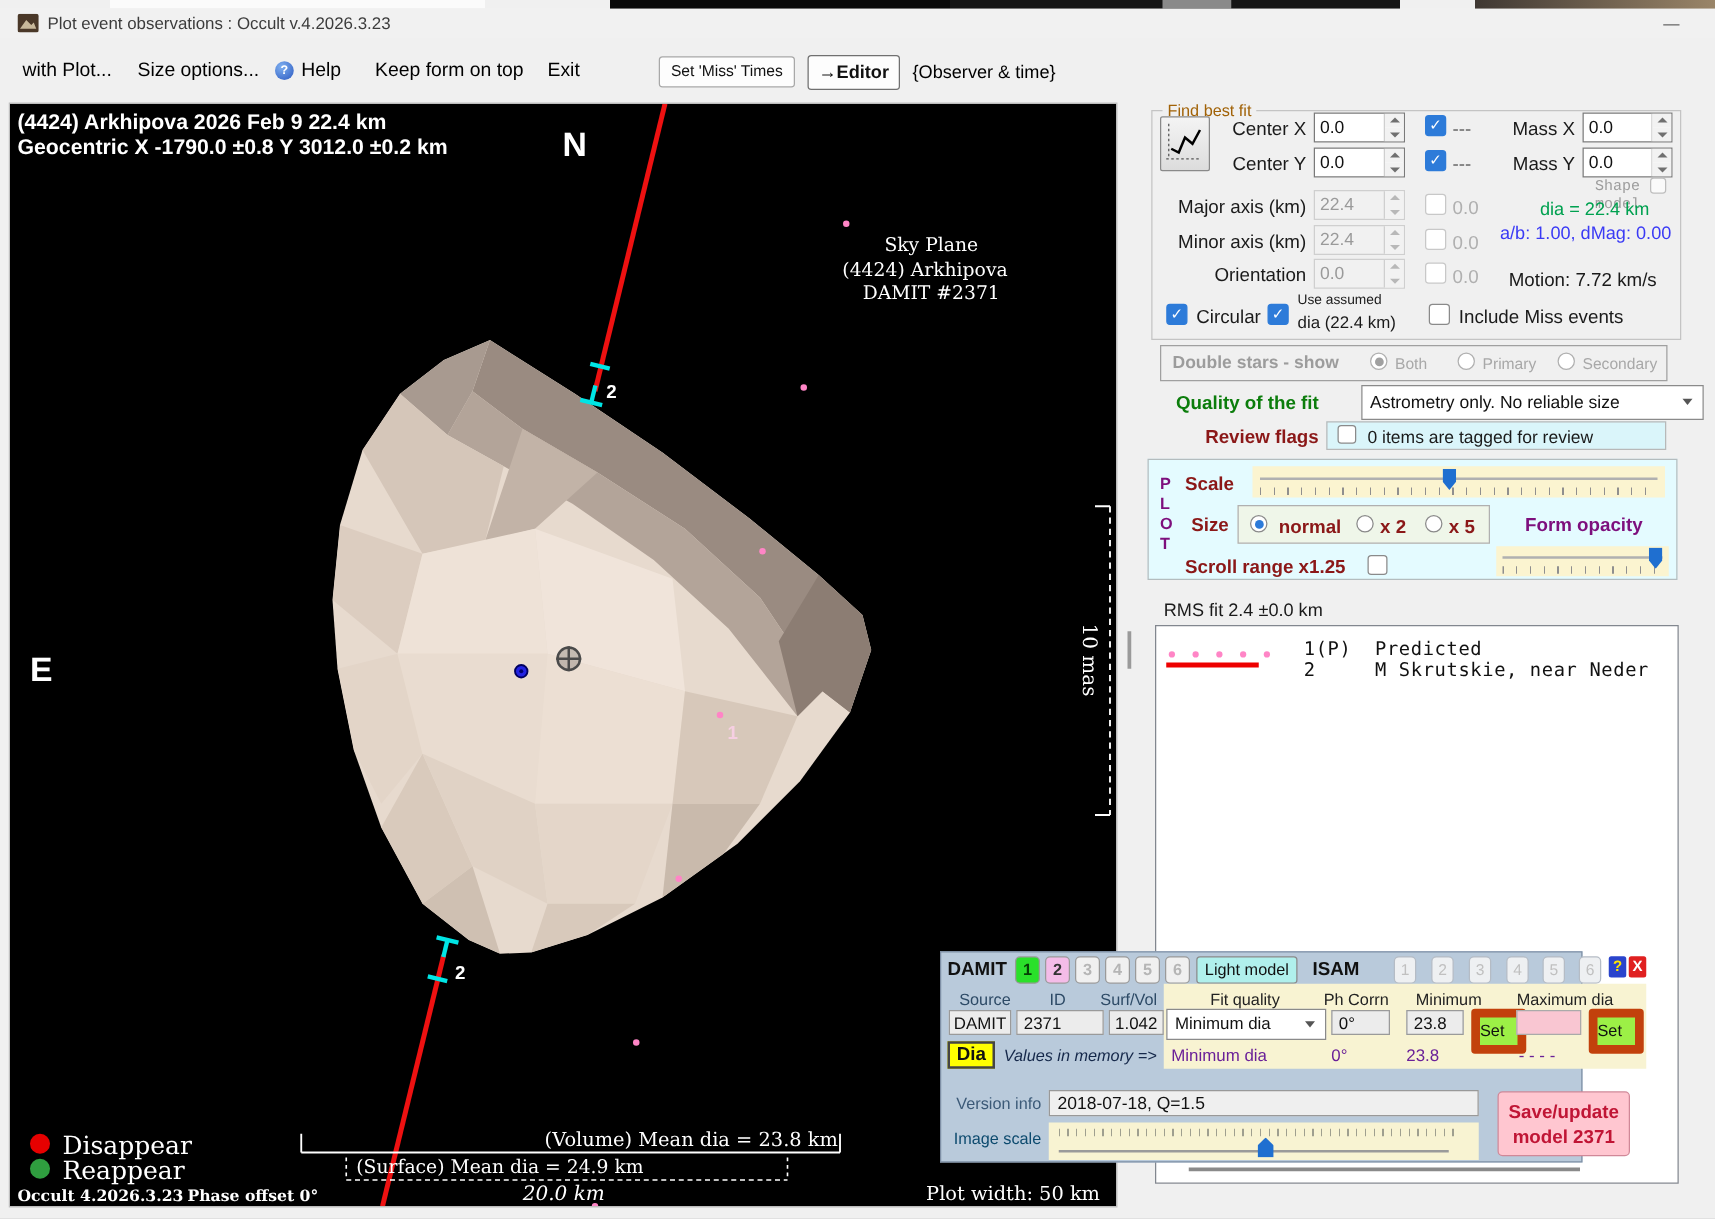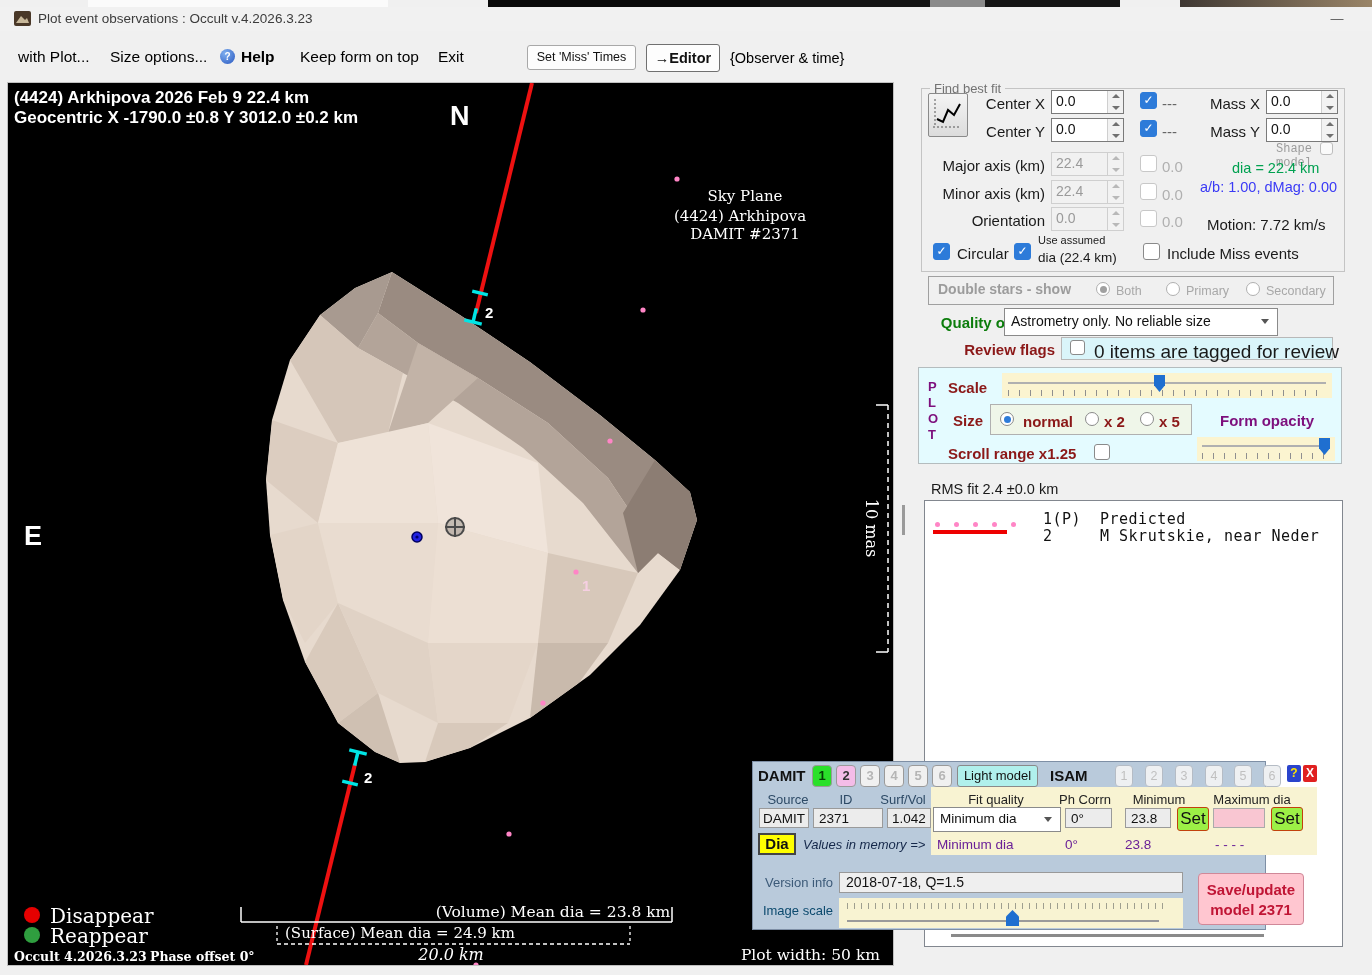--- a/index.html
+++ b/index.html
@@ -32,21 +32,21 @@
   .cb.small{width:13px;height:13px;border-color:#bdbdbd;background:#fafafa;}
   .radio{position:absolute;width:14px;height:14px;border-radius:50%;border:1px solid #8a8a8a;background:#fff;box-sizing:border-box;}
   .radio.sel::after{content:"";position:absolute;inset:2.5px;border-radius:50%;background:#2d7bd9;}
   .radio.grey{border-color:#b0b0b0;}
   .radio.grey.sel::after{background:#a0a0a0;}
   .lbl{position:absolute;font-size:15px;color:#1a1a1a;}
   .lblr{text-align:right;}
   .darkred{color:#8b1818;font-weight:bold;}
   .purple{color:#7d0f7d;font-weight:bold;}
   .grp{position:absolute;border:1px solid #c4c4c4;}
-  .grp-title{position:absolute;background:#f0f0f0;padding:0 4px;font-size:13px;color:#737373;}
+  .grp-title{position:absolute;background:#f0f0f0;padding:0 4px;font-size:13px;color:#a16207;}
   .combo{position:absolute;background:#fff;border:1px solid #8a8a8a;font-size:14px;}
   .combo .tx{position:absolute;left:6px;top:4px;white-space:nowrap;}
   .combo .ar{position:absolute;right:8px;top:40%;border-left:4.5px solid transparent;border-right:4.5px solid transparent;border-top:5px solid #555;}
   .ticks{position:absolute;background:repeating-linear-gradient(90deg,#8f8f8f 0 1px,transparent 1px 11px);}
   .ticksf{position:absolute;background:repeating-linear-gradient(90deg,#9f9f8f 0 1px,transparent 1px 7px);}
   .slider{position:absolute;background:#fbf4d0;}
   .track{position:absolute;height:2px;background:#b0b0b0;}
   .thumbdn{position:absolute;width:11px;height:17px;background:#1f6fd0;clip-path:polygon(0 0,100% 0,100% 60%,50% 100%,0 60%);}
   .thumbup{position:absolute;width:13px;height:16px;background:#1f6fd0;clip-path:polygon(50% 0,100% 40%,100% 100%,0 100%,0 40%);}
   
@@ -54,21 +54,21 @@
   .mono{position:absolute;font-family:"DejaVu Sans Mono",monospace;font-size:15px;letter-spacing:.5px;white-space:nowrap;color:#111;}
   .dot{width:5px;height:5px;border-radius:50%;background:#ff85c6;display:inline-block;margin-right:14px;}
   
   .damit{position:absolute;left:752px;top:761px;width:514px;height:169px;background:#b9cadb;border:1px solid #7e8fa5;box-sizing:border-box;}
   .dbtn{position:absolute;top:3px;width:18px;height:20px;border:1px solid #9a9a9a;border-radius:4px;background:#f0f0f0;color:#b5b5b5;font:bold 13px/20px "Liberation Sans",sans-serif;text-align:center;}
   .ibtn{position:absolute;top:3px;width:16px;height:20px;border:1px solid #b5bcc5;border-radius:4px;background:#eef0f2;color:#c0c0c0;font:12.5px/20px "Liberation Sans",sans-serif;text-align:center;}
   .dfield{position:absolute;background:#ececec;border:1px solid #9a9a9a;font-size:13.5px;text-align:center;height:20px;line-height:20px;box-sizing:border-box;}
   .dhead{position:absolute;font-size:13px;color:#2d4a66;text-align:center;}
   .yhead{position:absolute;font-size:13px;color:#222;text-align:center;}
   .memtx{position:absolute;font-size:13.5px;color:#6a2098;}
-  .setbtn{position:absolute;width:30px;height:22px;background:#9cf046;border:1px solid #c2410c;border-radius:3px;font-size:17px;text-align:center;line-height:21px;color:#111;}
+  .setbtn{position:absolute;width:30px;height:22px;background:#9cf046;border:7px solid #c2410c;border-radius:3px;font-size:13px;text-align:left;line-height:21px;color:#111;}
 </style>
 </head>
 <body>
 
 <div id="screen">
 
   <div class="art" style="left:88px;width:300px;background:#fbfbfb;border-bottom:1px solid #d8d8d8;"></div>
   <div class="art" style="left:488px;width:272px;background:#0a0a0a;"></div>
   <div class="art" style="left:760px;width:360px;background:#161616;"></div>
   <div class="art" style="left:930px;width:55px;background:#8a8a8a;"></div>
@@ -80,21 +80,21 @@
       <path d="M2 12 L7 5 L11 9 L13 7 L15 12 Z" fill="#c8b89a"></path>
     </svg>
     <span class="title-text">Plot event observations : Occult v.4.2026.3.23</span>
     <div class="minbtn">—</div>
   </div>
 
   <div class="menubar">
     <span class="mitem" style="left:18px;">with Plot...</span>
     <span class="mitem" style="left:110px;">Size options...</span>
     <span class="abs" style="left:220px;top:18px;width:15px;height:15px;border-radius:50%;background:radial-gradient(circle at 35% 30%,#7fb0f0,#2a58c0);color:#fff;font:bold 10px/15px 'Liberation Sans',sans-serif;text-align:center;">?</span>
-    <span class="mitem" style="left:241px;font-weight:bold;">Help</span>
+    <span class="mitem" style="left:241px;">Help</span>
     <span class="mitem" style="left:300px;">Keep form on top</span>
     <span class="mitem" style="left:438px;">Exit</span>
     <div class="wbtn" style="left:527px;top:14px;width:107px;height:23px;font-size:12.5px;line-height:23px;">Set 'Miss' Times</div>
     <div class="wbtn" style="left:646px;top:13px;width:72px;height:26px;font-size:14.5px;line-height:26px;font-weight:bold;border-color:#707070;">→Editor</div>
     <span class="mitem" style="left:730px;top:19px;font-size:14.5px;">{Observer &amp; time}</span>
   </div>
 
   <div class="abs" style="left:8px;top:83px;width:885px;height:882px;background:#000;outline:1px solid #c0c0c0;">
     <svg width="885" height="882" viewBox="0 0 885 882">
       <defs>
@@ -313,29 +313,29 @@
   <div class="grp" style="left:928px;top:276px;width:404px;height:27px;border-color:#a0a0a0;"></div>
   <span class="lbl" style="left:938px;top:281px;font-weight:bold;color:#9c9c9c;font-size:14px;">Double stars - show</span>
   <span class="radio grey sel" style="left:1096px;top:282px;"></span>
   <span class="lbl" style="left:1116px;top:284px;font-size:12.5px;color:#a8a8a8;">Both</span>
   <span class="radio grey" style="left:1166px;top:282px;"></span>
   <span class="lbl" style="left:1186px;top:284px;font-size:12.5px;color:#a8a8a8;">Primary</span>
   <span class="radio grey" style="left:1246px;top:282px;"></span>
   <span class="lbl" style="left:1266px;top:284px;font-size:12.5px;color:#a8a8a8;">Secondary</span>
 
   <div class="lbl lblr" style="left:925px;top:314px;width:130px;font-weight:bold;color:#0c7d0c;">Quality of the fit</div>
-  <div class="combo" style="left:1004px;top:308px;width:272px;height:26px;">
+  <div class="combo" style="left:1089px;top:308px;width:272px;height:26px;">
     <span class="tx">Astrometry only. No reliable size</span>
       <span class="ar"></span>
   </div>
 
   <div class="lbl lblr" style="left:925px;top:341px;width:130px;font-weight:bold;color:#8b1818;">Review flags</div>
   <div class="abs" style="left:1061px;top:337px;width:272px;height:23px;background:#daf5fa;border:1px solid #b8b8b8;box-sizing:border-box;"></div>
   <span class="cb" style="left:1070px;top:340px;width:15px;height:15px;"></span>
-  <span class="lbl" style="left:1094px;top:341px;font-size:19px;">0 items are tagged for review</span>
+  <span class="lbl" style="left:1094px;top:341px;font-size:14px;">0 items are tagged for review</span>
 
   <div class="abs" style="left:918px;top:367px;width:424px;height:97px;background:#e4fbff;border:1px solid #b4bcbe;box-sizing:border-box;"></div>
   <span class="lbl purple" style="left:928px;top:379px;font-size:13px;">P</span>
   <span class="lbl purple" style="left:928px;top:395px;font-size:13px;">L</span>
   <span class="lbl purple" style="left:928px;top:411px;font-size:13px;">O</span>
   <span class="lbl purple" style="left:928px;top:427px;font-size:13px;">T</span>
   <span class="lbl darkred" style="left:948px;top:379px;">Scale</span>
   <div class="slider" style="left:1002px;top:373px;width:330px;height:25px;">
     <div class="track" style="left:6px;right:6px;top:9px;"></div>
     <div class="ticks" style="left:6px;right:6px;bottom:2px;height:6px;"></div>

